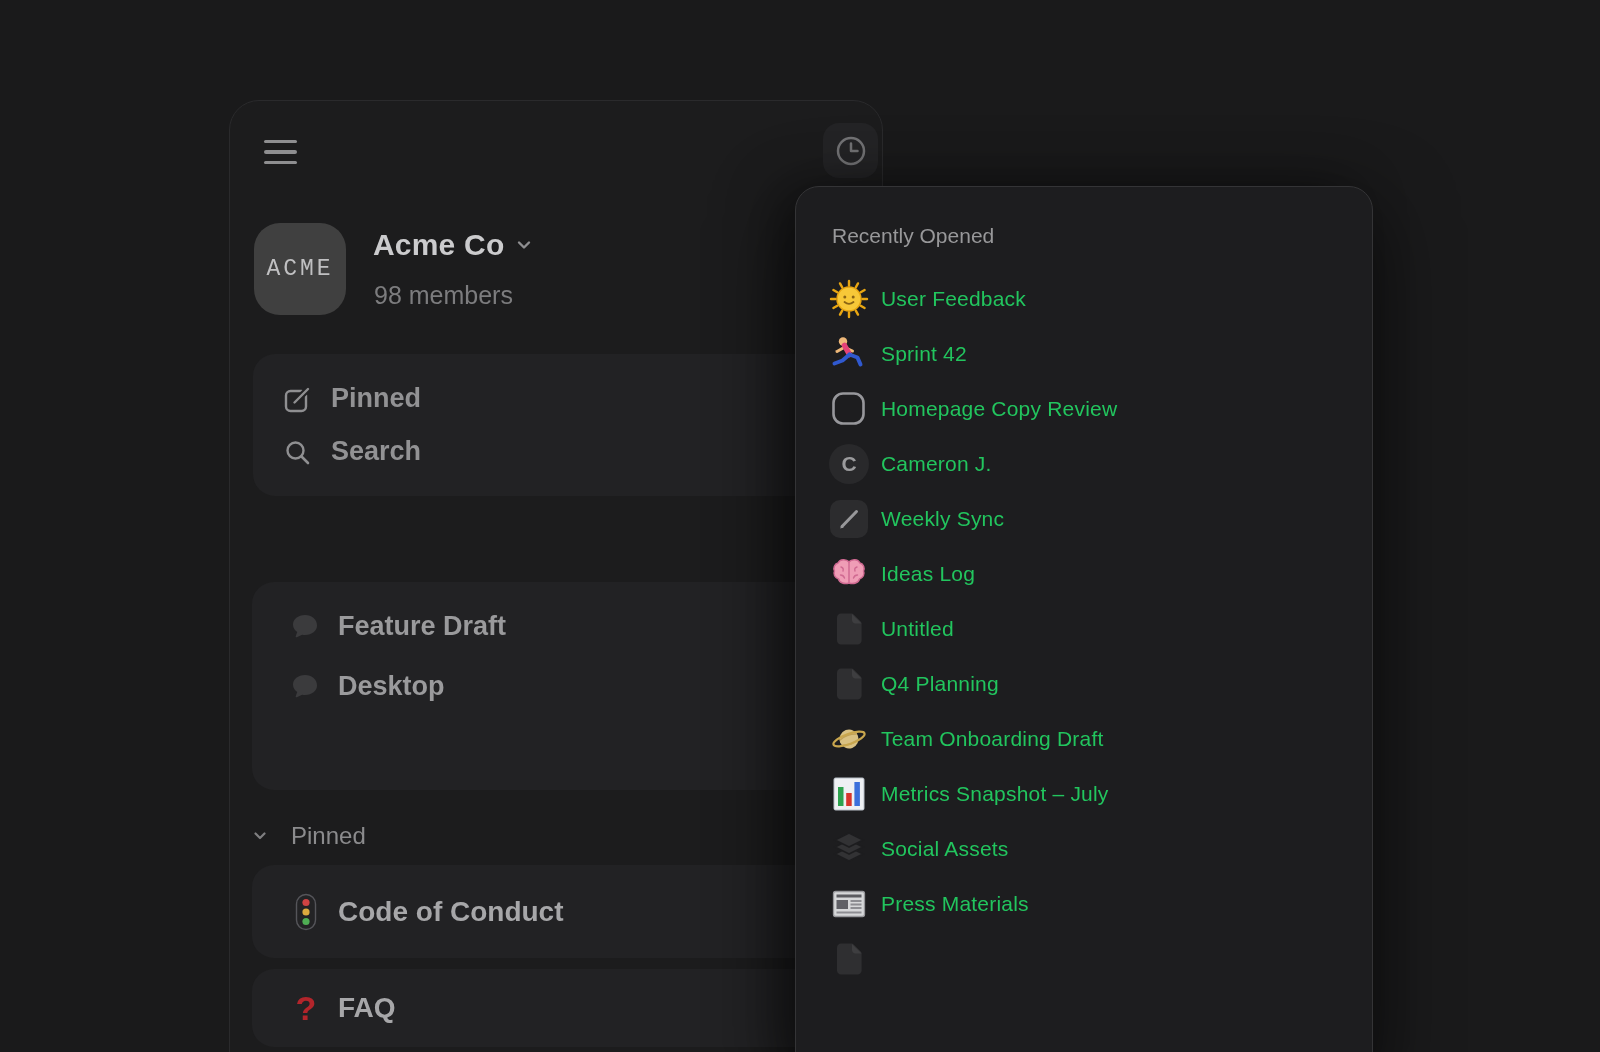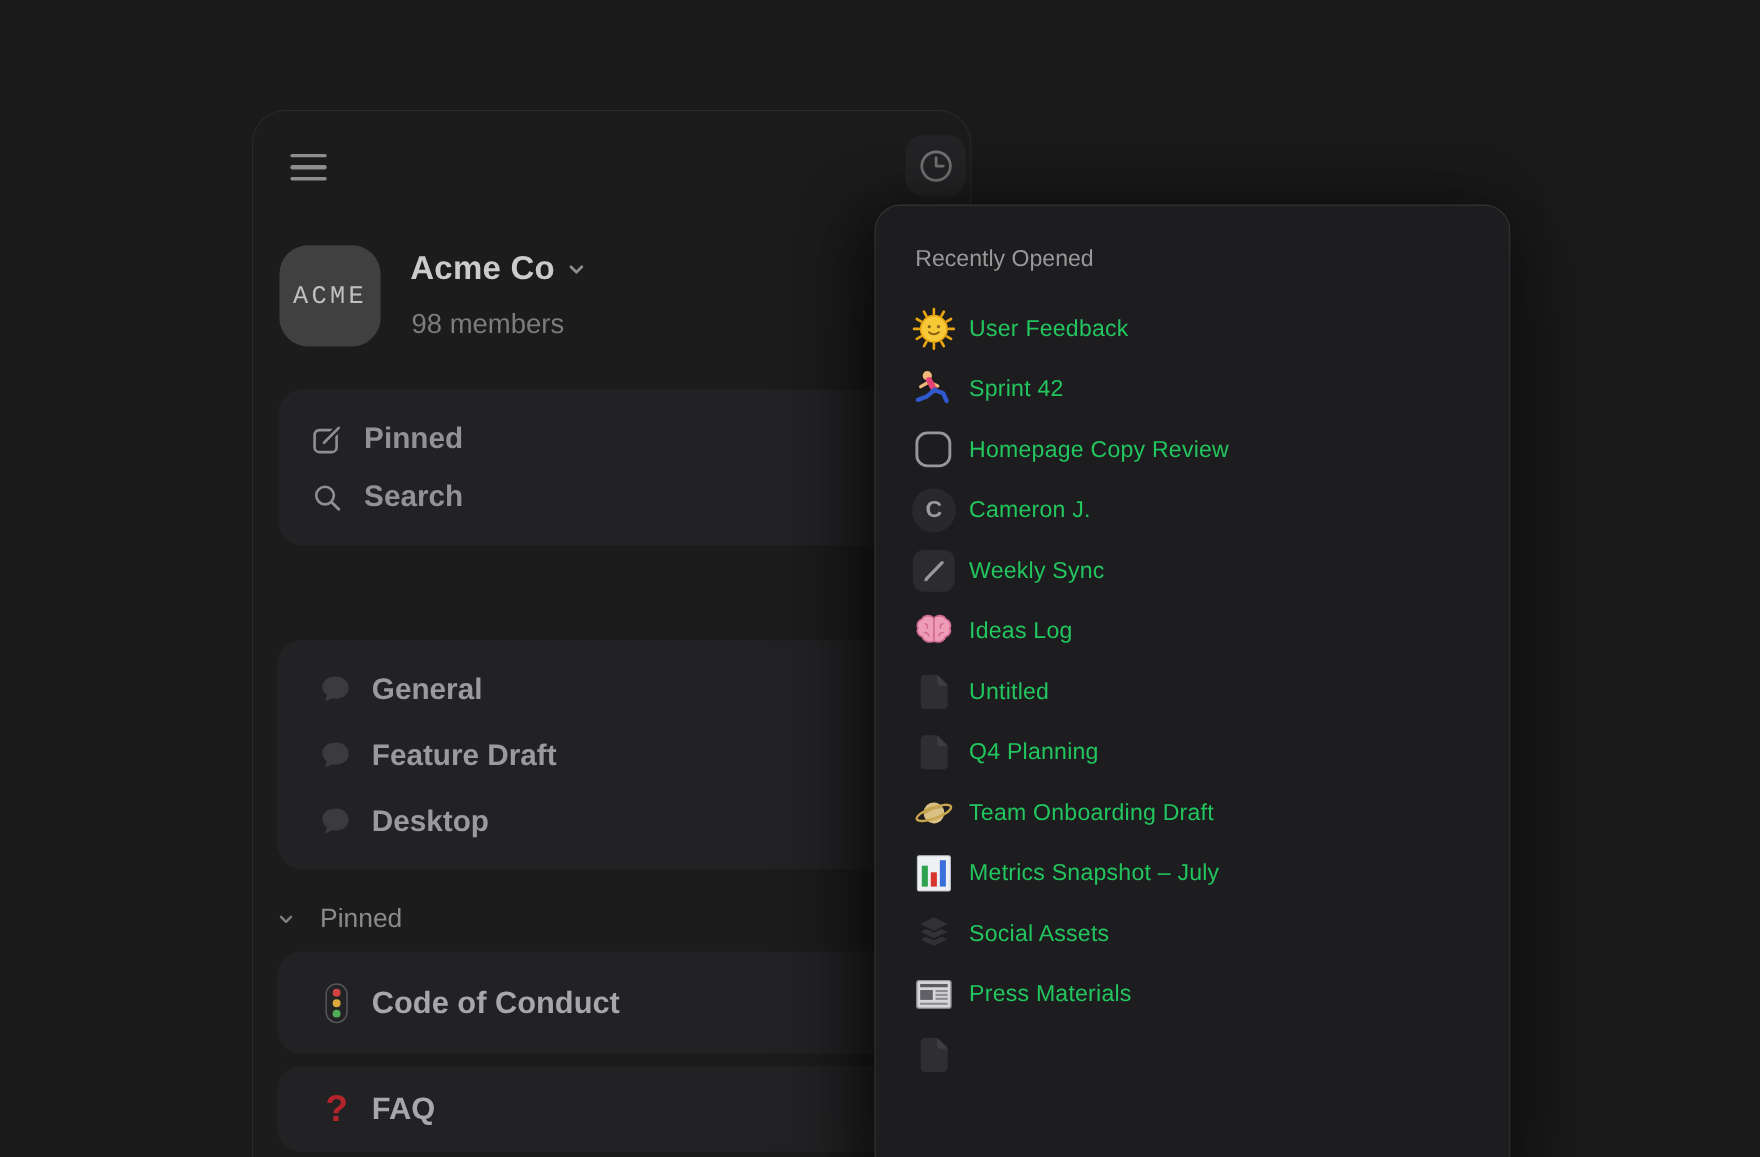--- a/index.html
+++ b/index.html
@@ -128,28 +128,20 @@
       <span class="slbl">Unreads</span>
     </div>
 
     <div class="card channels">
       <div class="chrow">
         <span class="cicon">
           <svg width="32" height="32" viewBox="0 0 32 32">
             <path d="M16 5 C9 5 4 9.3 4 14.6 c0 3 1.6 5.7 4.2 7.5 l-1.5 4.1 c-.26.72.45 1.32 1.12 1 l5.3-2.4 c.92.2 1.9.3 2.88.3 c7 0 12-4.3 12-9.5 C28 9.3 23 5 16 5 z" fill="#3b3b3d"></path>
           </svg>
         </span>
-        <span class="clbl">General</span>
-      </div>
-      <div class="chrow">
-        <span class="cicon">
-          <svg width="32" height="32" viewBox="0 0 32 32">
-            <path d="M16 5 C9 5 4 9.3 4 14.6 c0 3 1.6 5.7 4.2 7.5 l-1.5 4.1 c-.26.72.45 1.32 1.12 1 l5.3-2.4 c.92.2 1.9.3 2.88.3 c7 0 12-4.3 12-9.5 C28 9.3 23 5 16 5 z" fill="#3b3b3d"></path>
-          </svg>
-        </span>
         <span class="clbl">Feature Draft</span>
       </div>
       <div class="chrow">
         <span class="cicon">
           <svg width="32" height="32" viewBox="0 0 32 32">
             <path d="M16 5 C9 5 4 9.3 4 14.6 c0 3 1.6 5.7 4.2 7.5 l-1.5 4.1 c-.26.72.45 1.32 1.12 1 l5.3-2.4 c.92.2 1.9.3 2.88.3 c7 0 12-4.3 12-9.5 C28 9.3 23 5 16 5 z" fill="#3b3b3d"></path>
           </svg>
         </span>
         <span class="clbl">Desktop</span>
       </div>

